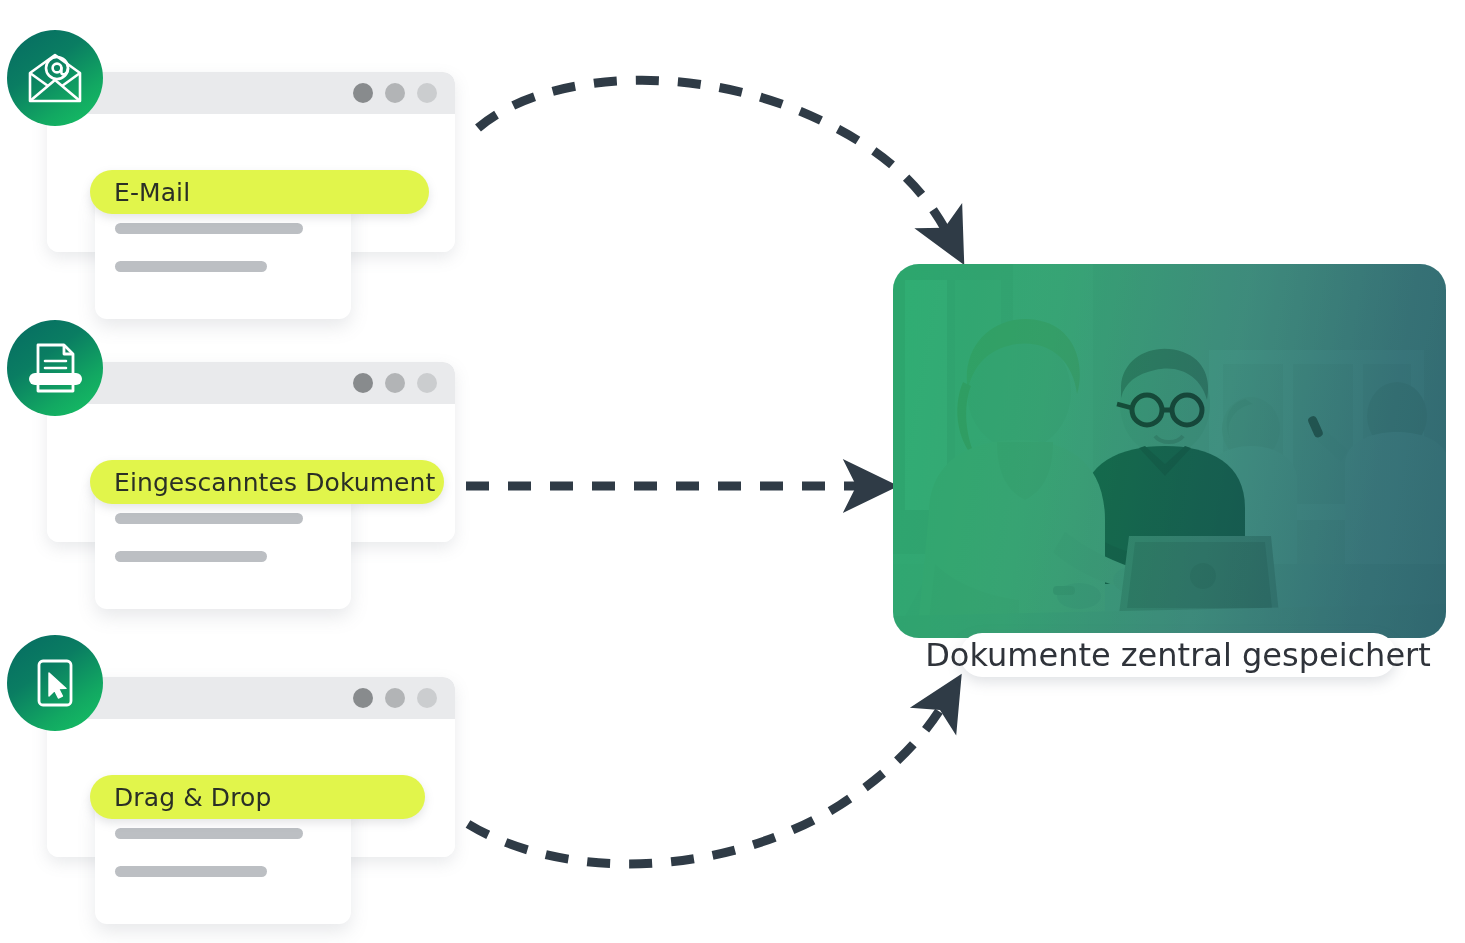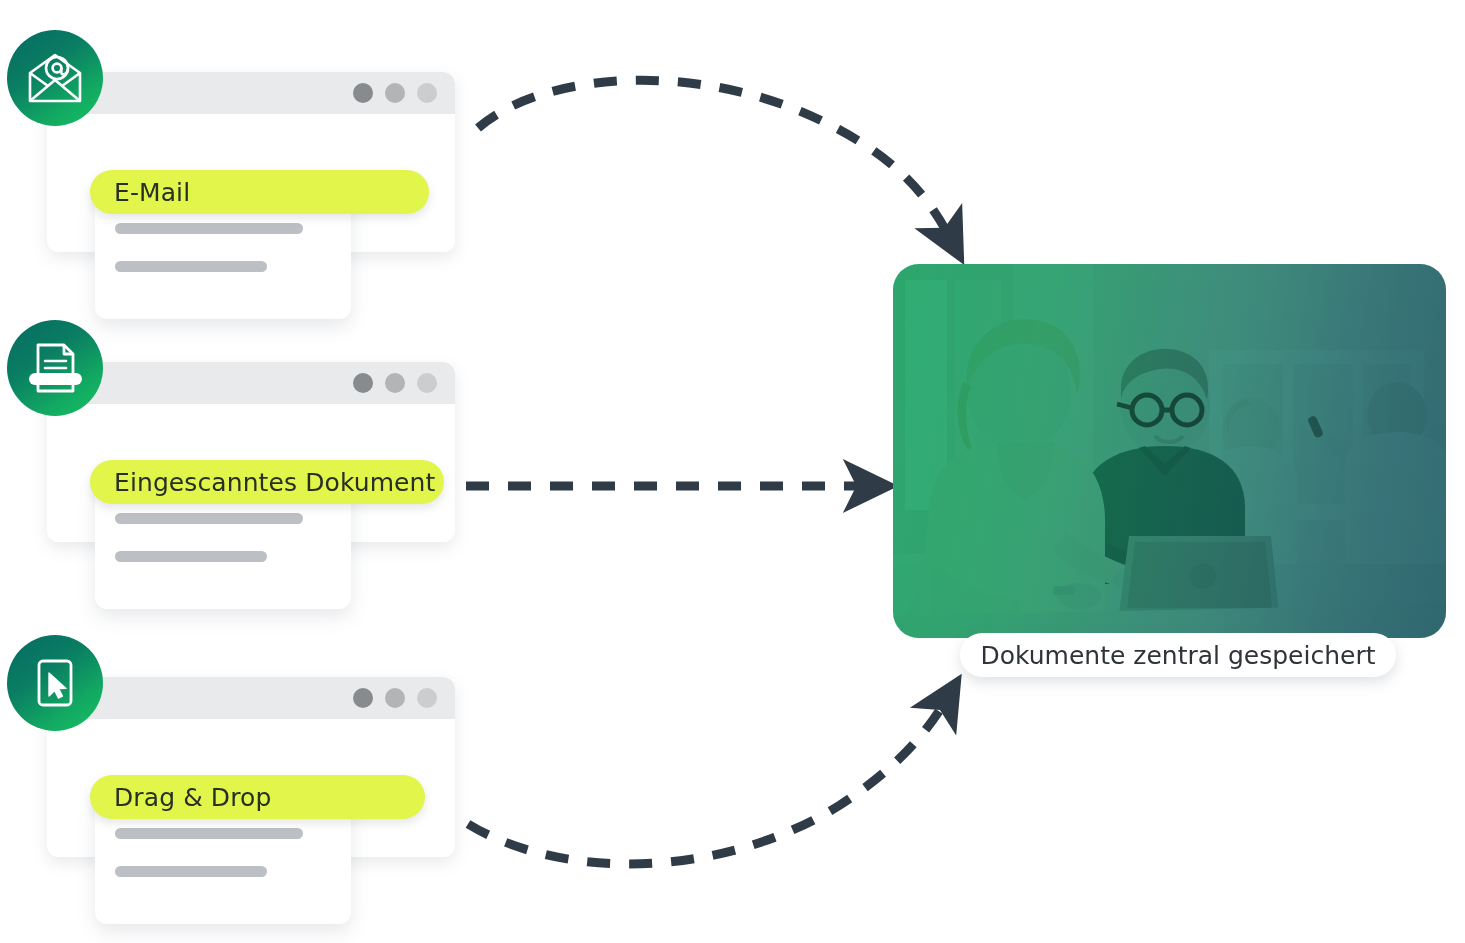--- a/index.html
+++ b/index.html
@@ -163,21 +163,21 @@
     left: 960px;
     top: 633px;
     width: 436px;
     height: 44px;
     background: #ffffff;
     border-radius: 22px;
     display: flex;
     align-items: center;
     justify-content: center;
     box-shadow: 0 5px 14px rgba(110,120,130,0.22);
-    font-size: 25px;
+    font-size: 32px;
     color: #2f333a;
     white-space: nowrap;
     z-index: 6;
   }
 
   .arrows {
     position: absolute;
     left: 0;
     top: 0;
     width: 1465px;

